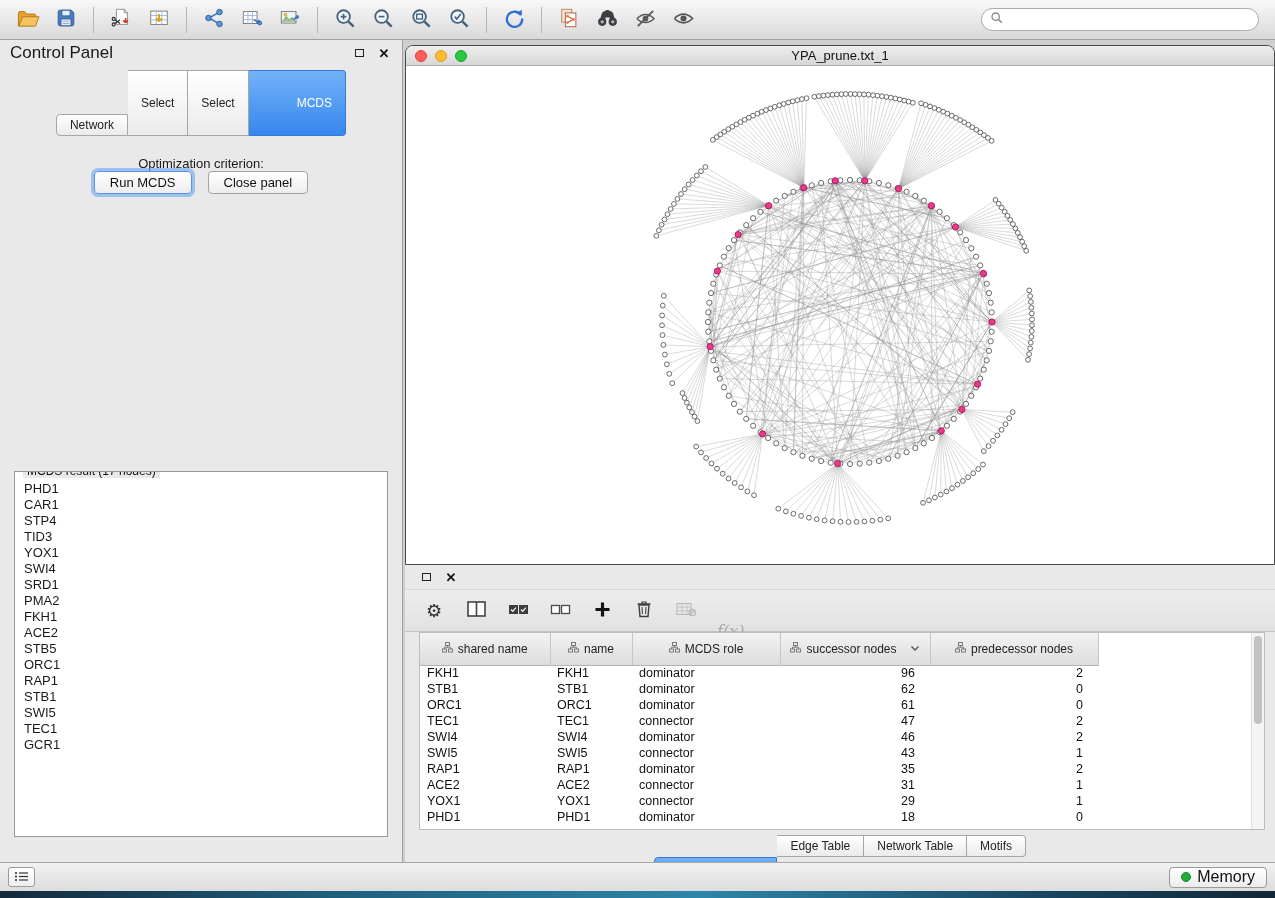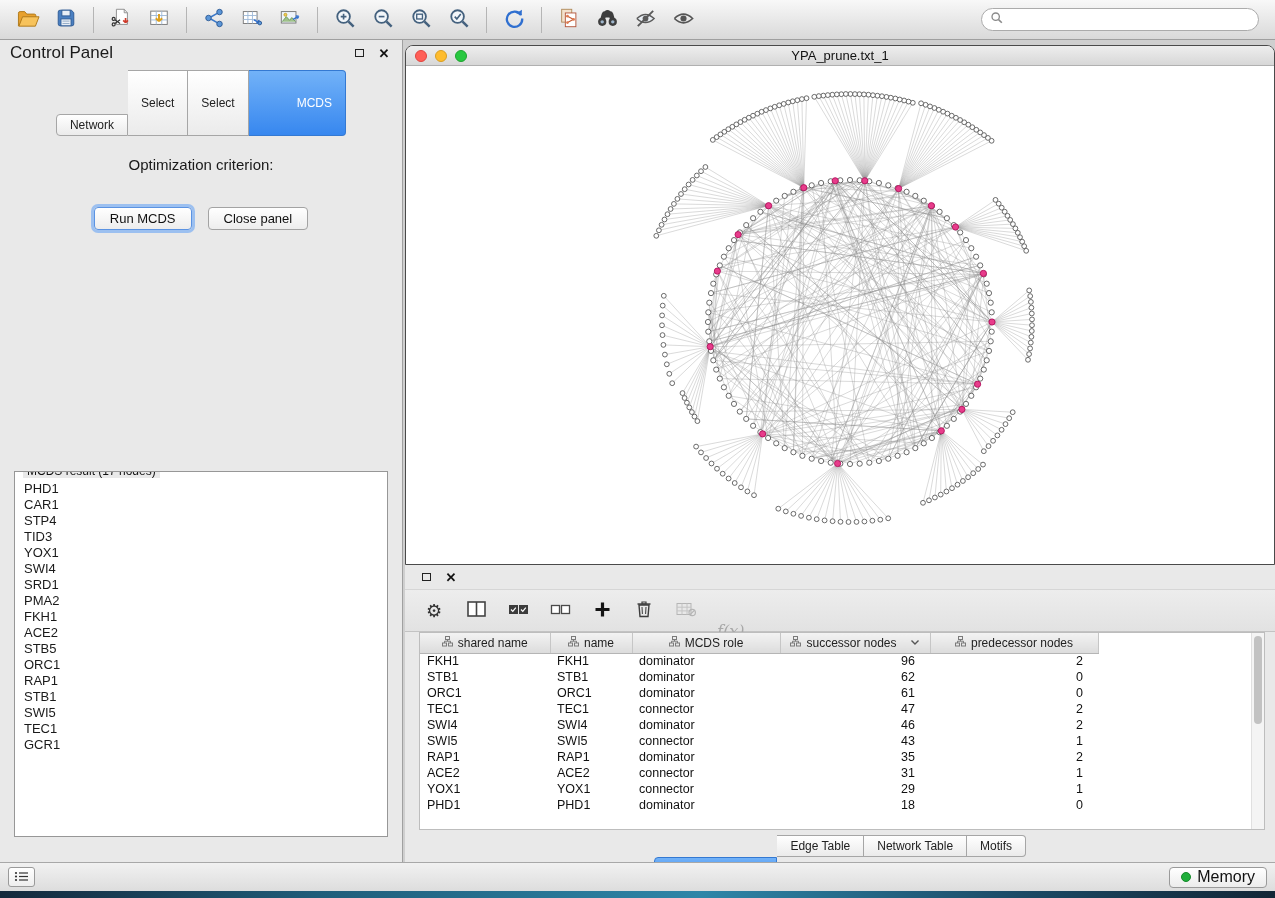--- a/index.html
+++ b/index.html
@@ -22,25 +22,25 @@
   .panel-title { flex:1; font-size:17px; }
   .win-ctrls { display:flex; align-items:center; gap:9px; }
   .float-icon { width:9px; height:8px; border:1.5px solid #222; display:inline-block; }
   .close-icon { font-size:13px; font-weight:bold; color:#111; line-height:1; }
   .cp-tabs { display:flex; justify-content:center; margin-top:4px; flex:0 0 auto; }
   .seg { padding:3px 13px; font-size:12px; font-family:"Liberation Sans",sans-serif; border:1px solid #a6a6a6; border-left:none; background:linear-gradient(#ffffff,#ebebeb); color:#222; cursor:default; }
   .seg:first-child { border-left:1px solid #a6a6a6; border-radius:4px 0 0 4px;margin-top:44px; }
   .seg:last-child { border-radius:0 4px 4px 0; }
   .seg.selected { background:linear-gradient(#72b2f8,#3787ef); border-color:#3479d2; color:#fff;padding-left:48px; }
   .cp-body { flex:1; display:flex; flex-direction:column; align-items:center; padding-top:20px; min-height:0; }
-  .opt-label { font-size:15px; margin-bottom:20px;text-align:right; }
+  .opt-label { font-size:13px; margin-bottom:0;text-align:right; }
   .select { width:312px; height:23px; background:#fff; border:1px solid #adadad; border-radius:5px; display:flex; align-items:center; font-size:12.5px; padding-left:9px; position:relative; box-shadow:0 1px 1px rgba(0,0,0,.08); }
   .select .stepper { position:absolute; right:1px; top:1px; bottom:1px; width:18px; background:linear-gradient(#83b9fa,#3b82ee); border-radius:0 4px 4px 0; color:#fff; display:flex; flex-direction:column; align-items:center; justify-content:center; gap:1px; }
   .stepper svg { display:block; }
-  .btn-row { display:flex; gap:16px; margin-top:14px; }
+  .btn-row { display:flex; gap:16px; }
   .btn { padding:3px 15px; font-size:13px; font-family:"Liberation Sans",sans-serif; background:linear-gradient(#ffffff,#ededed); border:1px solid #a3a3a3; border-radius:4px; color:#111; cursor:default; }
   .btn.focused { box-shadow:0 0 0 3px rgba(105,165,245,.6); border-color:#5b93e2; }
   .result-box { margin:auto 14px 25px 14px; align-self:stretch; height:366px; border:1px solid #979797; background:#fff; position:relative; padding-top:9px; overflow:hidden; }
   .result-legend { position:absolute; top:-8px; left:8px; background:#e9e9e9; padding:0 4px; font-size:12px; color:#111; }
   .result-item { font-size:13px; line-height:16px; padding-left:9px; }
 
   
   .right { flex:1; min-width:0; display:flex; flex-direction:column; background:#cfcfcf; padding-left:2px; }
   .net-window { margin-top:5px; height:520px; flex:0 0 520px; border:1px solid #4a4a4a; border-radius:8px 8px 0 0; overflow:hidden; display:flex; flex-direction:column; background:#fff; }
   .net-titlebar { height:20px; flex:0 0 20px; background:linear-gradient(#eeeeee,#d7d7d7); border-bottom:1px solid #b0b0b0; display:flex; align-items:center; padding:6px 9px; position:relative; }
@@ -54,21 +54,21 @@
 
   
   .table-panel { flex:1; min-height:0; display:flex; flex-direction:column; background:#e9e9e9; }
   .tp-header { height:24px; flex:0 0 24px; display:flex; align-items:center; padding:0 13px; }
   .tp-toolbar { height:43px; flex:0 0 43px; background:linear-gradient(#ededed,#e2e2e2); border-top:1px solid #d6d6d6; border-bottom:1px solid #c3c3c3; display:flex; align-items:center; gap:20px; padding:0 18px; }
   .tp-tool { display:flex; align-items:center; justify-content:center; min-width:22px; height:24px; border:none; background:transparent; cursor:default; }
   .gear-glyph { font-size:18px; color:#333; line-height:1; }
   .fx-label { font-family:"DejaVu Serif", serif; font-style:italic; font-size:16px; color:#a8a8a8;margin-top:41px; }
   .tp-table-area { flex:1; min-height:0; margin:0 10px 0 14px; background:#fff; border:1px solid #bdbdbd; position:relative; overflow:hidden; }
   table { border-collapse:collapse; table-layout:fixed; width:678px; }
-  thead th { height:20px; background:linear-gradient(#f3f3f3,#dcdcdc); border-right:1px solid #c6c6c6; border-bottom:1px solid #b5b5b5; font-weight:normal; font-size:12px; color:#222; padding:0; }
+  thead th { height:32px; background:linear-gradient(#f3f3f3,#dcdcdc); border-right:1px solid #c6c6c6; border-bottom:1px solid #b5b5b5; font-weight:normal; font-size:12px; color:#222; padding:0; }
   .th-inner { display:flex; align-items:center; justify-content:center; gap:5px; }
   .sort-chevron { margin-left:8px; display:inline-flex; }
   tbody td { height:16px; font-size:12.5px; color:#111; padding:0 7px; white-space:nowrap; overflow:hidden; }
   tbody td.num { text-align:right; padding-right:15px; }
   .vscroll { position:absolute; top:0; right:0; bottom:0; width:13px; background:#f4f4f4; border-left:1px solid #e0e0e0; }
   .vthumb { position:absolute; top:3px; left:2px; width:8px; height:88px; background:#c2c2c2; border-radius:5px; }
   .tp-tabs { height:32px; flex:0 0 32px; display:flex; align-items:center; justify-content:center; }
 
   
   .statusbar { height:29px; flex:0 0 29px; background:linear-gradient(#f1f1f1,#dddddd); border-top:1px solid #a8a8a8; display:flex; align-items:center; padding:0 8px; }

